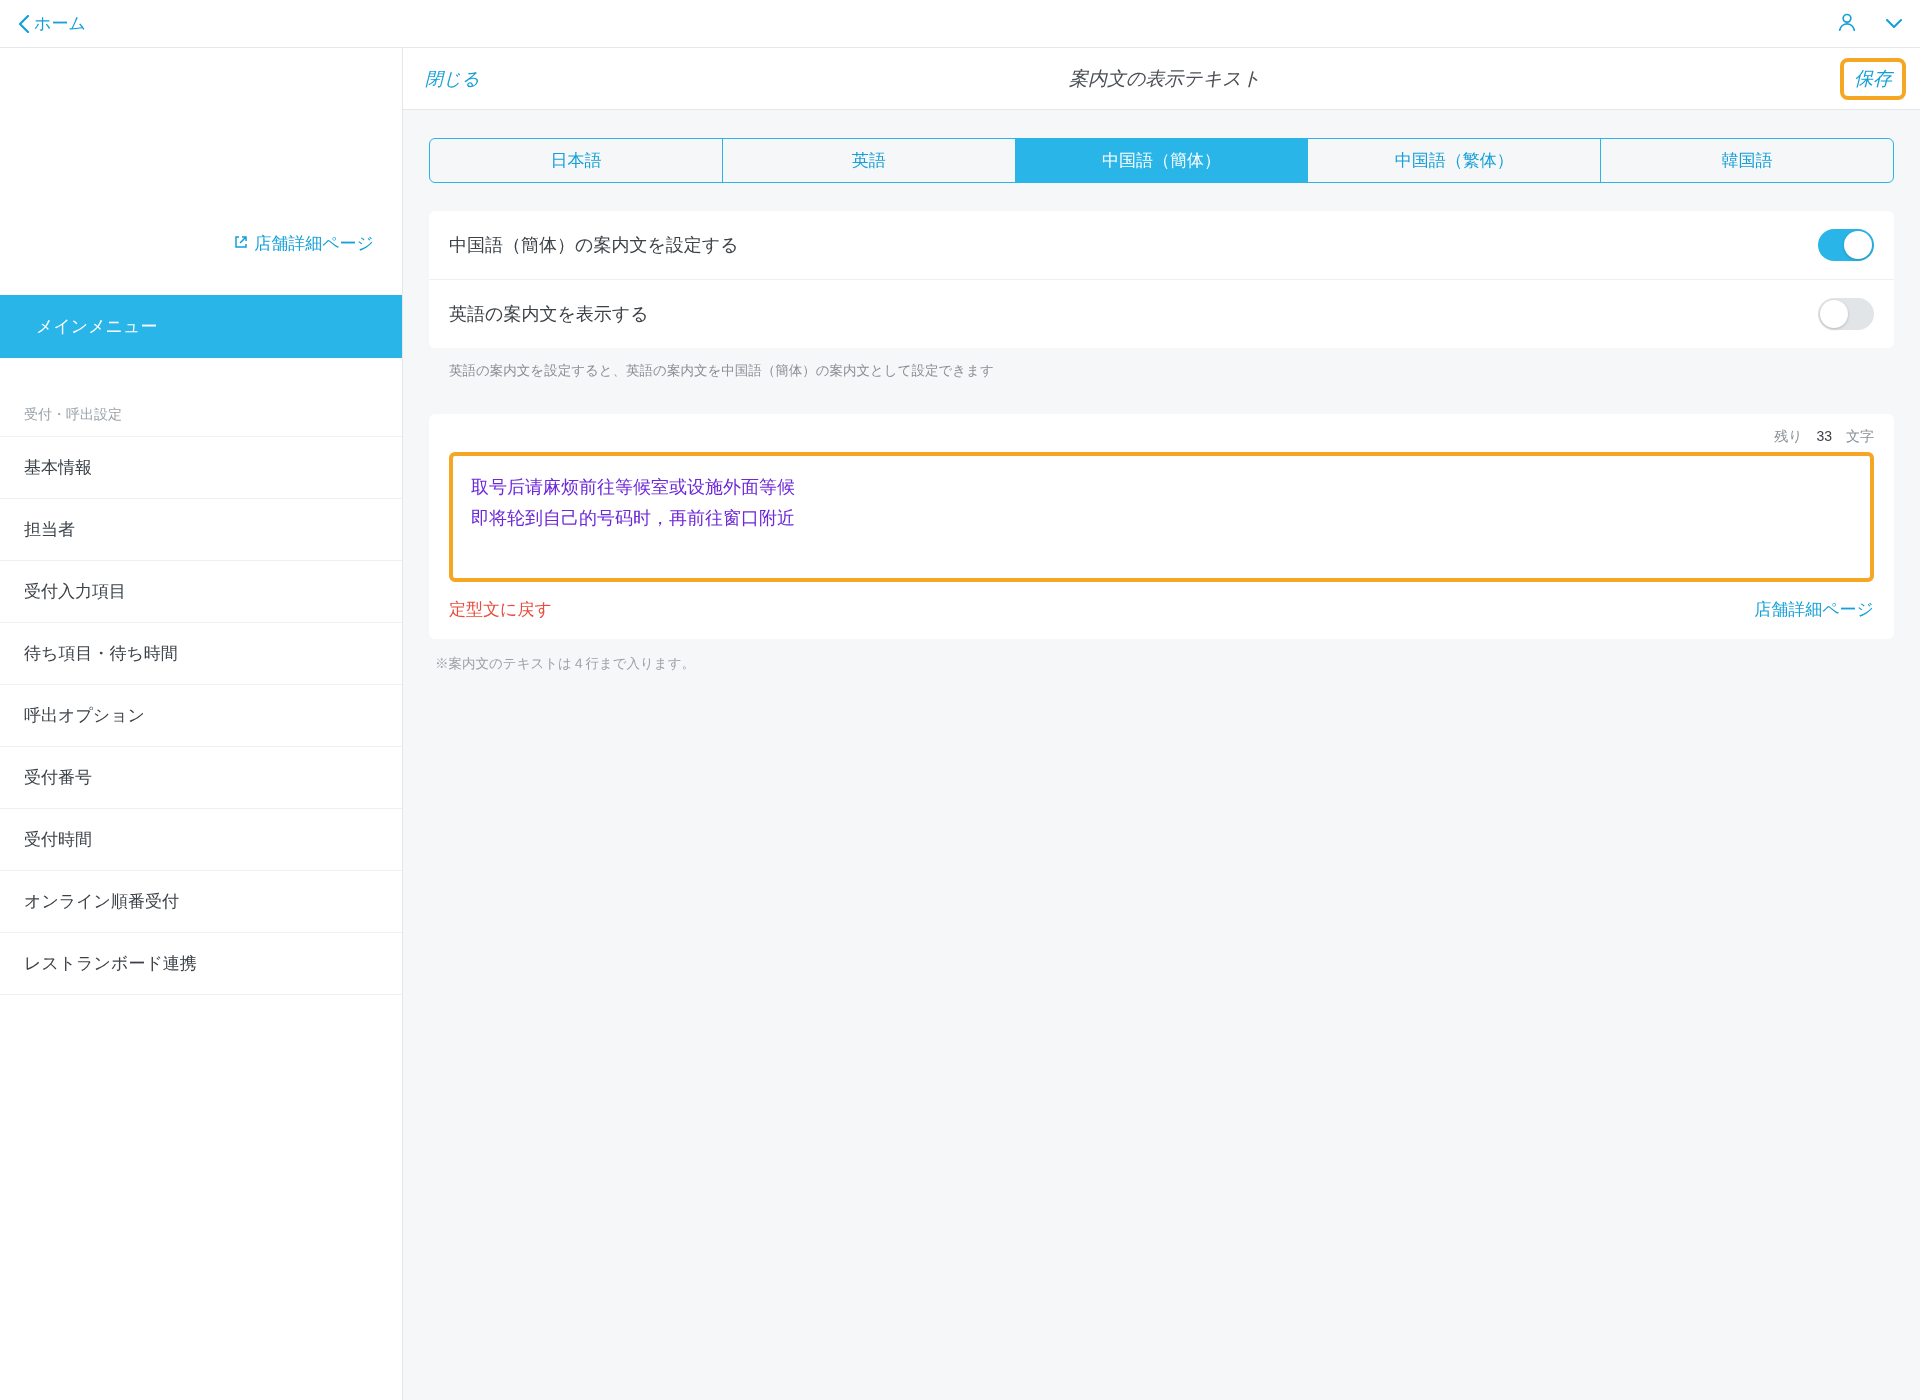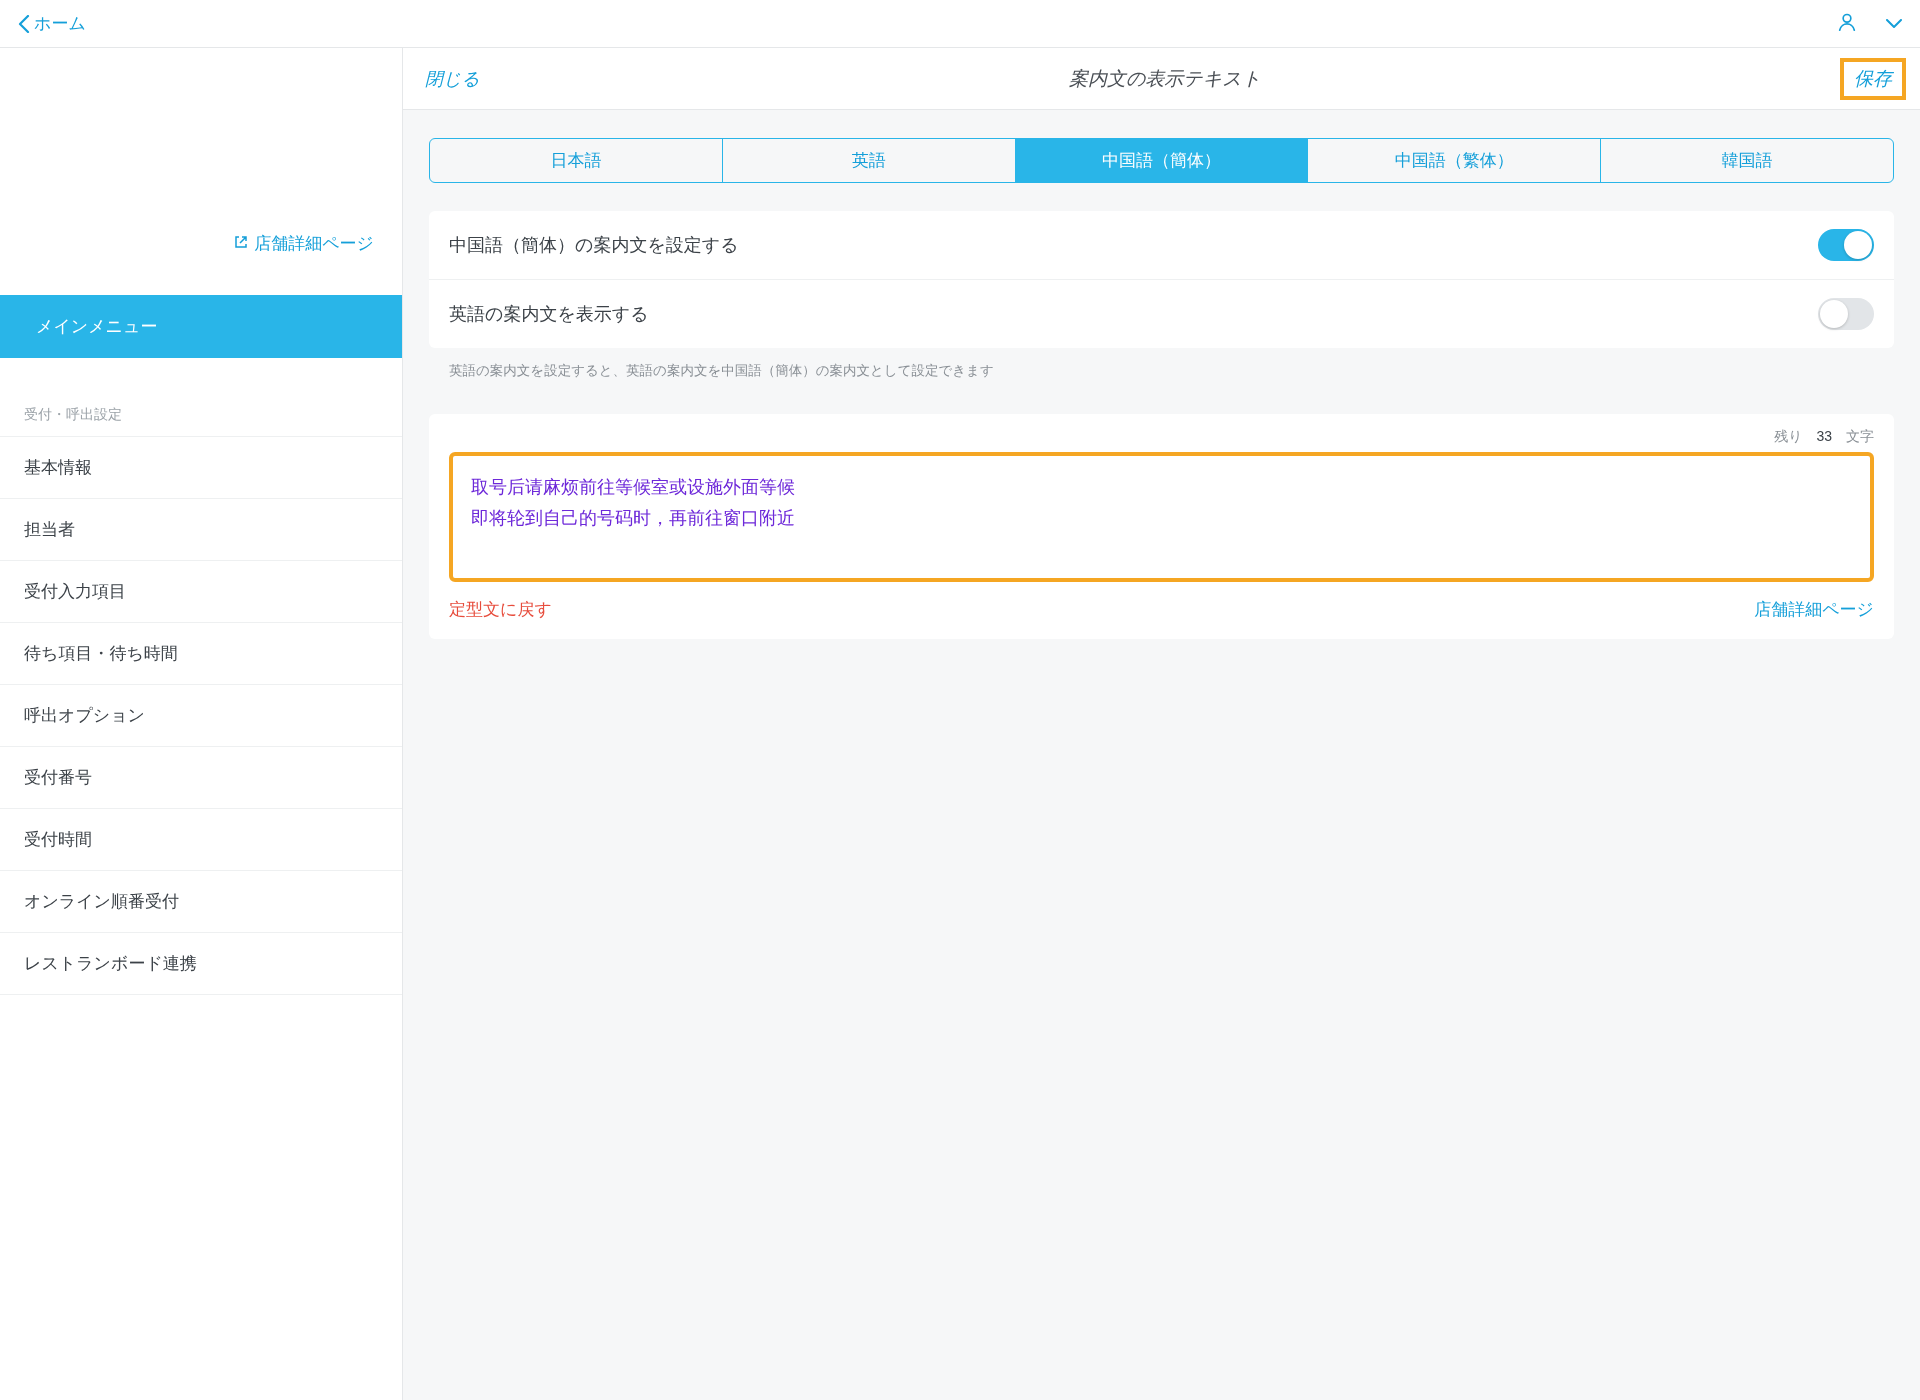--- a/index.html
+++ b/index.html
@@ -118,21 +118,21 @@
       text-align: center;
       pointer-events: none;
     }
     .panel-title-wrap span {
       color: #4a4f55;
       font-size: 19px;
     }
     .save-button-wrap {
       margin-left: auto;
       border: 4px solid #f5a623;
-      border-radius: 0;
+      border-radius: 8px;
       padding: 4px 10px;
     }
     .save-button {
       color: #149fd9;
       font-size: 19px;
       font-weight: 500;
       cursor: pointer;
     }
 
     .panel-body {
@@ -340,15 +340,16 @@
           <span class="count">33</span>
           <span>文字</span>
         </div>
         <div class="editor-box">取号后请麻烦前往等候室或设施外面等候
 即将轮到自己的号码时，再前往窗口附近</div>
         <div class="editor-actions">
           <span class="reset-link">定型文に戻す</span>
           <span class="preview-link">店舗詳細ページ</span>
         </div>
       </div>
+      <div class="footnote">※案内文のテキストは４行まで入ります。</div>
     </div>
   </div>
 </div>
 
 </body></html>

